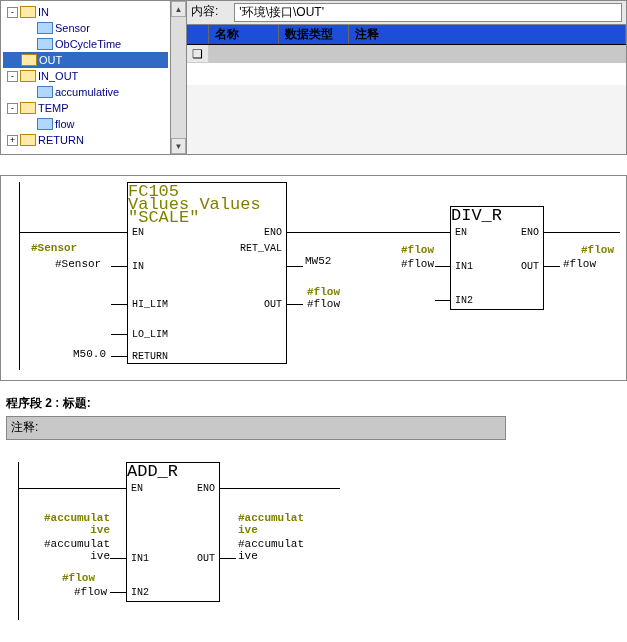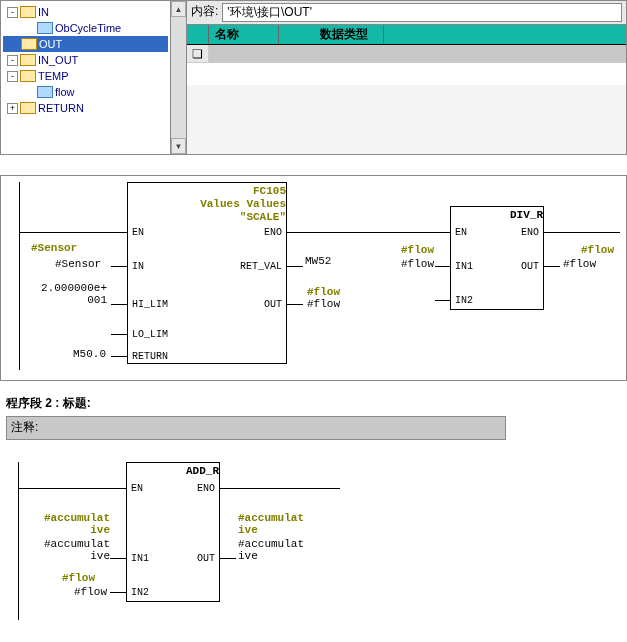--- a/index.html
+++ b/index.html
@@ -16,40 +16,40 @@
   .expander { width: 11px; height: 11px; border: 1px solid #888; display:inline-flex;align-items:center;justify-content:center;font-size:9px;line-height:1;margin-right:2px;background:#fff;cursor:pointer; }
   .tree-icon { display:inline-block; width:16px;height:12px; margin-right:2px; }
   .icon-folder { background:#ffeaa7;border:1px solid #b8860b; }
   .icon-var { background:#b0d8ff;border:1px solid #4080c0; }
   .tree-label { color: #000080; }
   .tree-row.selected { background: #316ac5; }
   .tree-row.selected .tree-label { color: #fff; }
   
   .right-panel { flex: 1; display: flex; flex-direction: column; }
   .path-bar { background: #e8e8e8; border-bottom: 1px solid #888; padding: 2px 4px; display:flex; }
-  .path-label { margin-right: 4px; }
+  .path-label { margin-right: 16px; }
   .path-value { border: 1px solid #888; background:#fff; padding: 0 4px; flex:1; }
   
-  .grid-header { display:flex; background:#14b8a6; border-bottom:1px solid #000; }
+  .grid-header { display:flex; background:#1d4ed8; border-bottom:1px solid #000; }
   .grid-hcell { border-right:1px solid #666; padding:1px 6px; font-weight:bold; }
   .grid-hcell.c0 { width:22px; }
   .grid-hcell.c1 { width:70px; }
-  .grid-hcell.c2 { width:70px;margin-left:35px; }
+  .grid-hcell.c2 { width:70px; }
   .grid-hcell.c3 { flex:1; }
   .grid-body { background:#fff; height:40px; }
   .grid-row { display:flex; height:18px; }
   .grid-cell { border-right:1px solid #ccc; border-bottom:1px solid #ccc; padding:0 4px; }
   .grid-cell.c0 { width:22px; background:#e8e8e8; display:flex;align-items:center;justify-content:center; }
   .grid-sel-row { background:#c8c8c8; }
   
   .diagram-area { border:1px solid #888; margin-top: 20px; padding: 6px 0 8px 0; font-family: "Courier New", monospace; font-size: 11px; position:relative; }
   .network { position:relative; }
   
   .box { border:1px solid #000; position:absolute; background:#fff; }
-  .box-title { text-align:right; color:#808000; font-weight:bold; font-size:11px; line-height:13px; padding-top:2px; }
+  .box-title { text-align:left; color:#808000; font-weight:normal; font-size:17px; line-height:13px; padding-top:2px; }
   .pin { position:absolute; font-size:10px; }
   .pin.left { text-align:left; }
   .pin.right { text-align:right; }
   .lbl { position:absolute; font-size:11px; }
   .lbl.olive { color:#808000; font-weight:bold; }
   .lbl.val { color:#000; }
   .hline { position:absolute; height:1px; background:#000; }
   .rail { position:absolute; width:1px; background:#000; }
   
   .segment-hdr { font-weight:bold; margin: 14px 0 4px 6px; font-size:12px; }
@@ -64,32 +64,42 @@
     <div class="tree">
       <div class="tree-row">
         <span class="tree-indent" style="width:4px"></span>
         <span class="expander">-</span>
         <span class="tree-icon icon-folder"></span>
         <span class="tree-label">IN</span>
       </div>
       <div class="tree-row">
         <span class="tree-indent" style="width:34px"></span>
         <span class="tree-icon icon-var"></span>
+        <span class="tree-label">Sensor</span>
+      </div>
+      <div class="tree-row">
+        <span class="tree-indent" style="width:34px"></span>
+        <span class="tree-icon icon-var"></span>
         <span class="tree-label">ObCycleTime</span>
       </div>
       <div class="tree-row selected">
         <span class="tree-indent" style="width:18px"></span>
         <span class="tree-icon icon-folder"></span>
         <span class="tree-label">OUT</span>
       </div>
       <div class="tree-row">
         <span class="tree-indent" style="width:4px"></span>
         <span class="expander">-</span>
         <span class="tree-icon icon-folder"></span>
         <span class="tree-label">IN_OUT</span>
+      </div>
+      <div class="tree-row">
+        <span class="tree-indent" style="width:34px"></span>
+        <span class="tree-icon icon-var"></span>
+        <span class="tree-label">accumulative</span>
       </div>
       <div class="tree-row">
         <span class="tree-indent" style="width:4px"></span>
         <span class="expander">-</span>
         <span class="tree-icon icon-folder"></span>
         <span class="tree-label">TEMP</span>
       </div>
       <div class="tree-row">
         <span class="tree-indent" style="width:34px"></span>
         <span class="tree-icon icon-var"></span>
@@ -111,20 +121,21 @@
 
   <div class="right-panel">
     <div class="path-bar">
       <span class="path-label">内容:</span>
       <span class="path-value">'环境\接口\OUT'</span>
     </div>
     <div class="grid-header">
       <div class="grid-hcell c0"></div>
       <div class="grid-hcell c1">名称</div>
       <div class="grid-hcell c2">数据类型</div>
+      <div class="grid-hcell c3">注释</div>
     </div>
     <div class="grid-body">
       <div class="grid-row grid-sel-row">
         <div class="grid-cell c0">❏</div>
       </div>
     </div>
   </div>
 </div>
 
 <div class="diagram-area">
@@ -134,37 +145,35 @@
 
     <div class="box" style="left:126px;top:0;width:160px;height:182px">
       <div class="box-title">
         <span>FC105</span><br>
         <span>Values Values</span><br>
         <span>"SCALE"</span>
       </div>
       <span class="pin left" style="left:4px;top:44px">EN</span>
       <span class="pin right" style="right:4px;top:44px">ENO</span>
       <span class="pin left" style="left:4px;top:78px">IN</span>
-      <span class="pin right" style="right:4px;top:78px">RET_VAL</span>
+      <span class="pin right" style="right:4px;top:60px">RET_VAL</span>
       <span class="pin left" style="left:4px;top:116px">HI_LIM</span>
       <span class="pin right" style="right:4px;top:116px">OUT</span>
       <span class="pin left" style="left:4px;top:146px">LO_LIM</span>
       <span class="pin left" style="left:4px;top:168px">RETURN</span>
     </div>
 
     <div class="hline" style="left:18px;top:50px;width:108px"></div>
     <div class="hline" style="left:110px;top:84px;width:16px"></div>
     <div class="hline" style="left:110px;top:122px;width:16px"></div>
     <div class="hline" style="left:110px;top:152px;width:16px"></div>
     <div class="hline" style="left:110px;top:174px;width:16px"></div>
 
     <div class="lbl olive" style="left:30px;top:60px">#Sensor</div>
     <div class="lbl val" style="left:54px;top:76px">#Sensor</div>
-    <div class="lbl val" style="left:26px;top:100px;white-space:pre;text-align:right;width:80px">2.000000e+
-001</div>
     <div class="lbl val" style="left:72px;top:166px">M50.0</div>
 
     <div class="hline" style="left:286px;top:84px;width:16px"></div>
     <div class="lbl val" style="left:304px;top:73px">MW52</div>
     <div class="hline" style="left:286px;top:122px;width:16px"></div>
     <div class="lbl olive" style="left:306px;top:104px">#flow</div>
     <div class="lbl val" style="left:306px;top:116px">#flow</div>
 
     <div class="hline" style="left:286px;top:50px;width:163px"></div>
 

